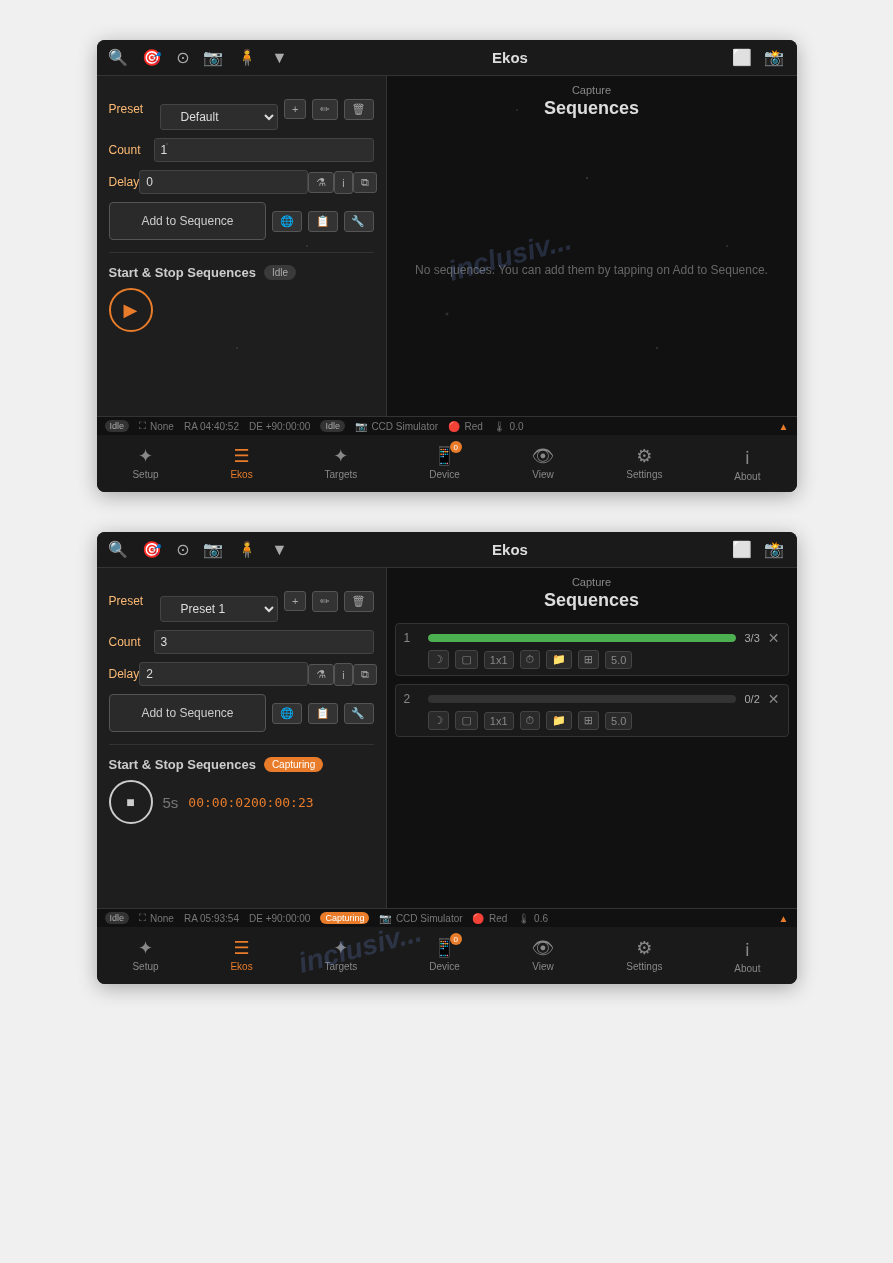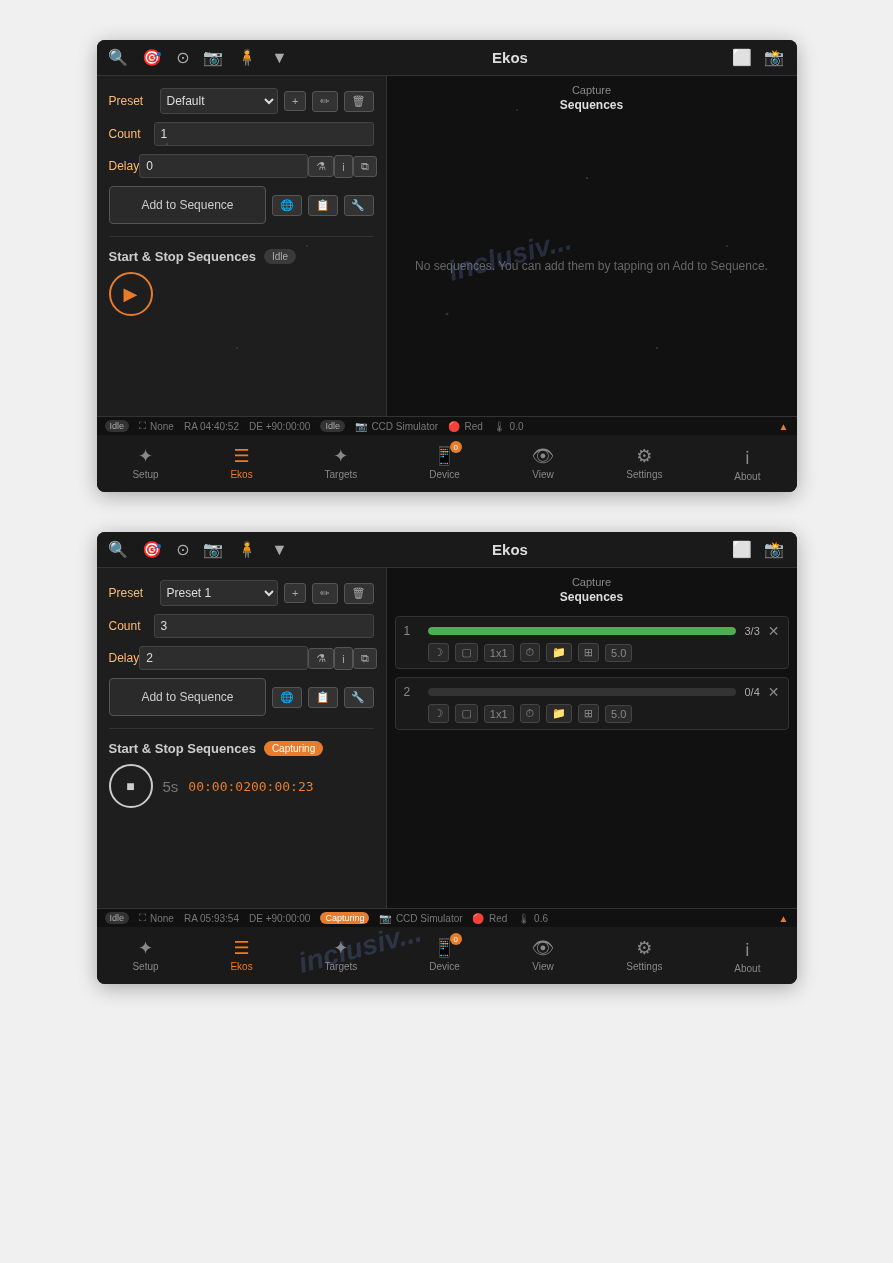--- a/index.html
+++ b/index.html
@@ -94,22 +94,23 @@
       display: flex;
       align-items: center;
       gap: 6px;
     }
     .preset-select {
       flex: 1;
       background: #2d2d2d;
       border: 1px solid #444;
       color: #ddd;
       font-size: 12px;
-      padding: 4px 2px;
+      padding: 4px 16px;
       border-radius: 3px;
+      margin-top: 16px;
     }
 
     .add-btn {
       background: #2a2a2a;
       border: 1px solid #555;
       color: #ccc;
       font-size: 12px;
       padding: 11px 10px;
       border-radius: 4px;
       cursor: pointer;
@@ -212,21 +213,21 @@
       padding: 8px 12px 4px;
       background: #111;
     }
     .capture-label {
       color: #888;
       font-size: 11px;
       text-align: center;
     }
     .sequences-title {
       color: #ddd;
-      font-size: 12px;
+      font-size: 18px;
       font-weight: 700;
       text-align: center;
       margin-top: 2px;
     }
 
     .sequences-empty {
       flex: 1;
       display: flex;
       align-items: center;
       justify-content: center;
@@ -627,21 +628,21 @@
               <span class="seq-icon">5.0</span>
             </div>
           </div>
 
           <div class="sequence-item">
             <div class="sequence-item-header">
               <span class="seq-num">2</span>
               <div class="seq-progress-bar">
                 <div class="seq-progress-fill" style="width:0%"></div>
               </div>
-              <span class="seq-count-label">0/4</span>
+              <span class="seq-count-label">0/2</span>
               <span class="seq-close">✕</span>
             </div>
             <div class="sequence-item-icons">
               <span class="seq-icon">☽</span>
               <span class="seq-icon">▢</span>
               <span class="seq-icon">1x1</span>
               <span class="seq-icon">⏱</span>
               <span class="seq-icon">📁</span>
               <span class="seq-icon">⊞</span>
               <span class="seq-icon">5.0</span>

